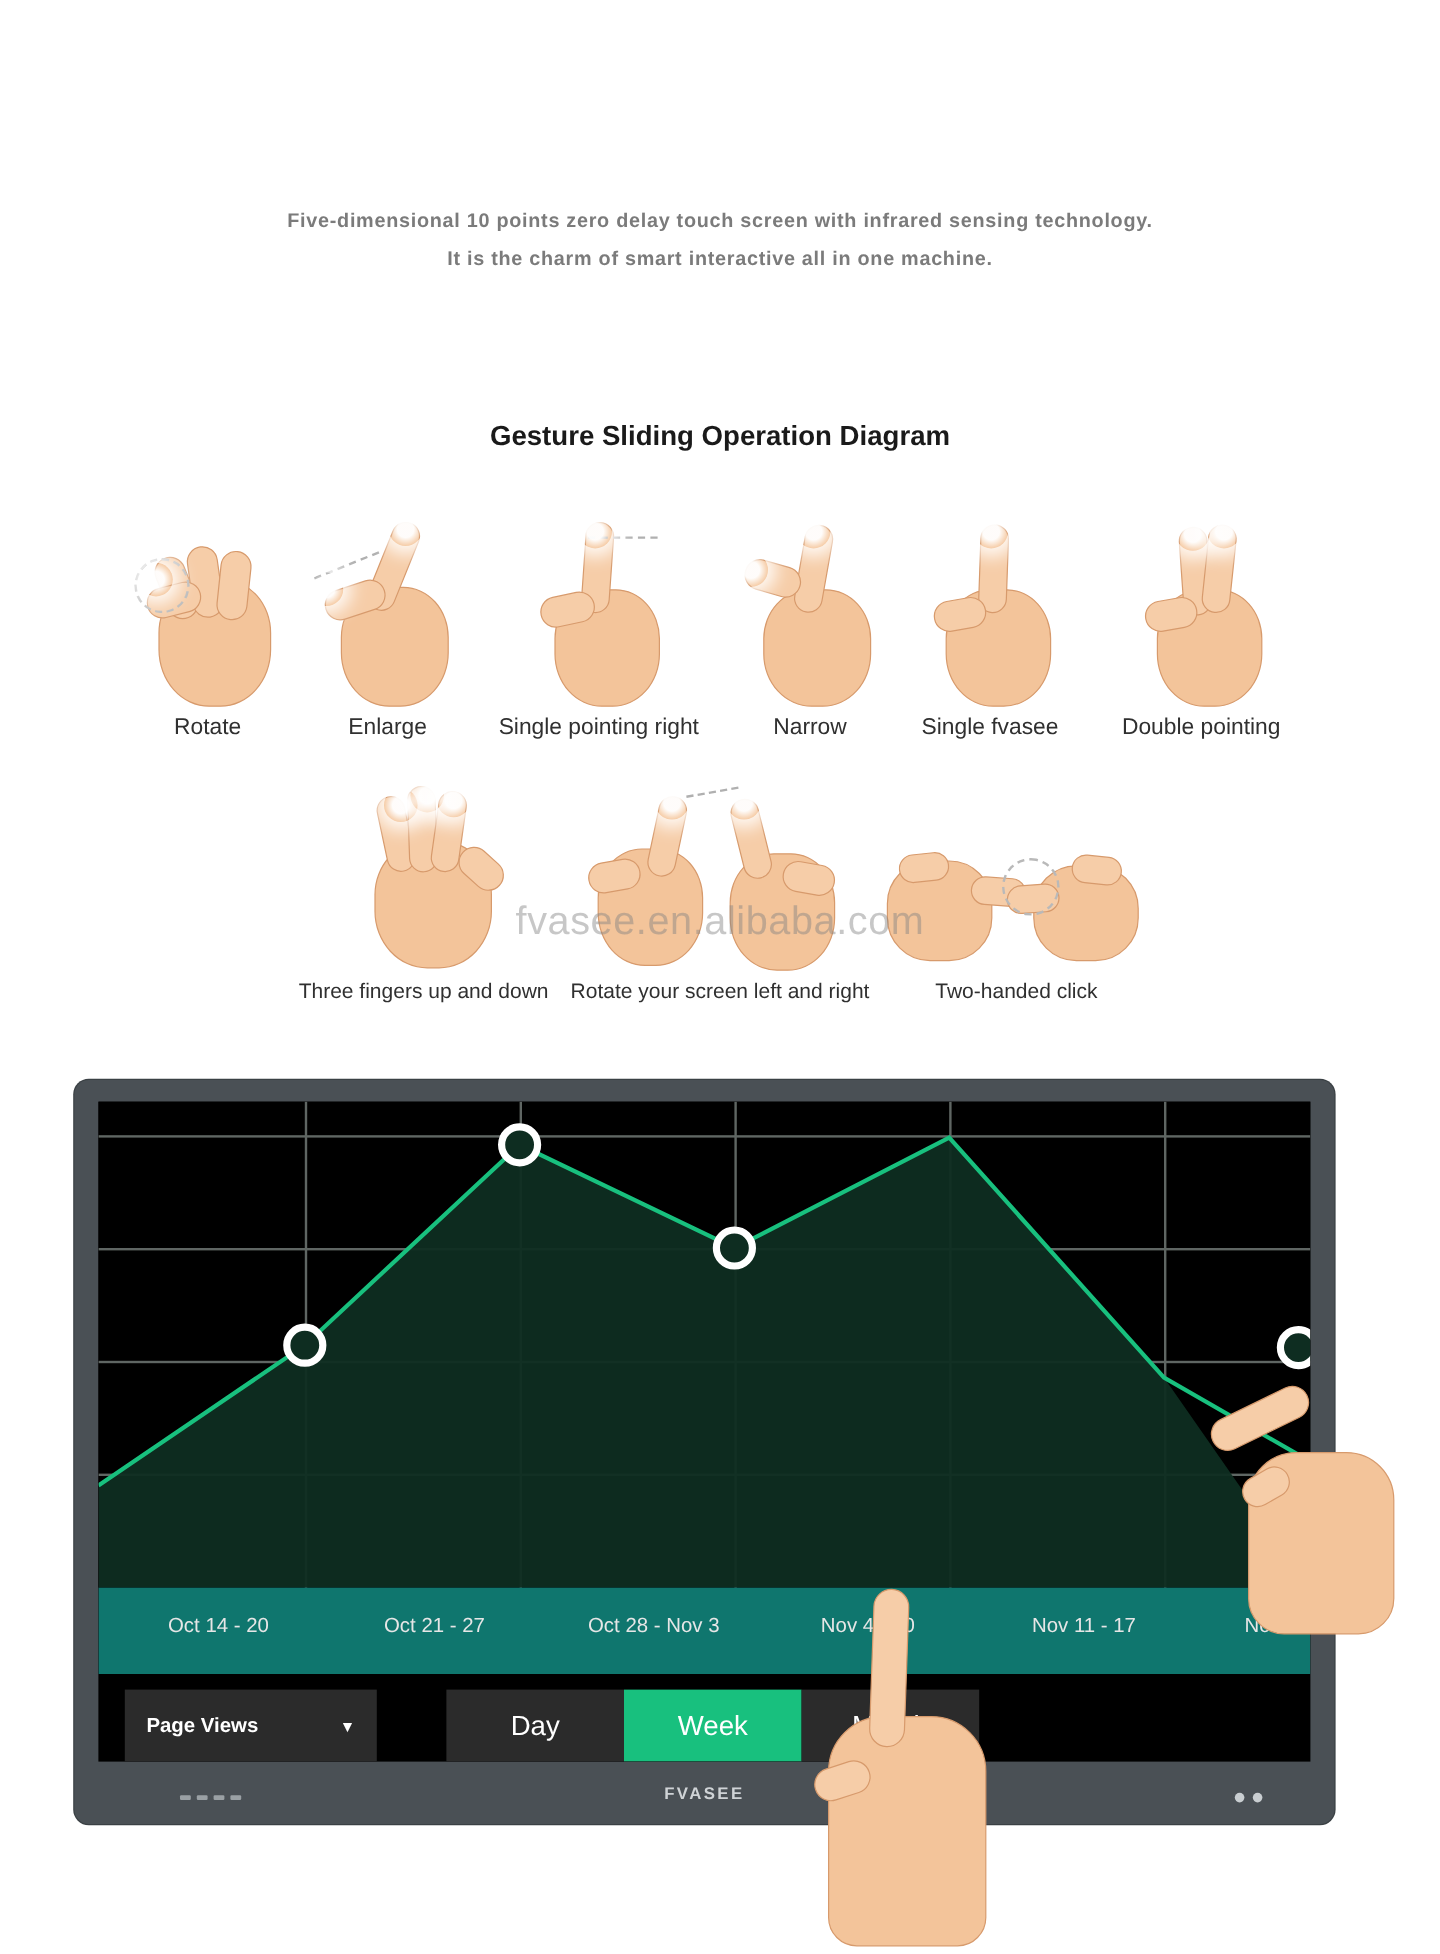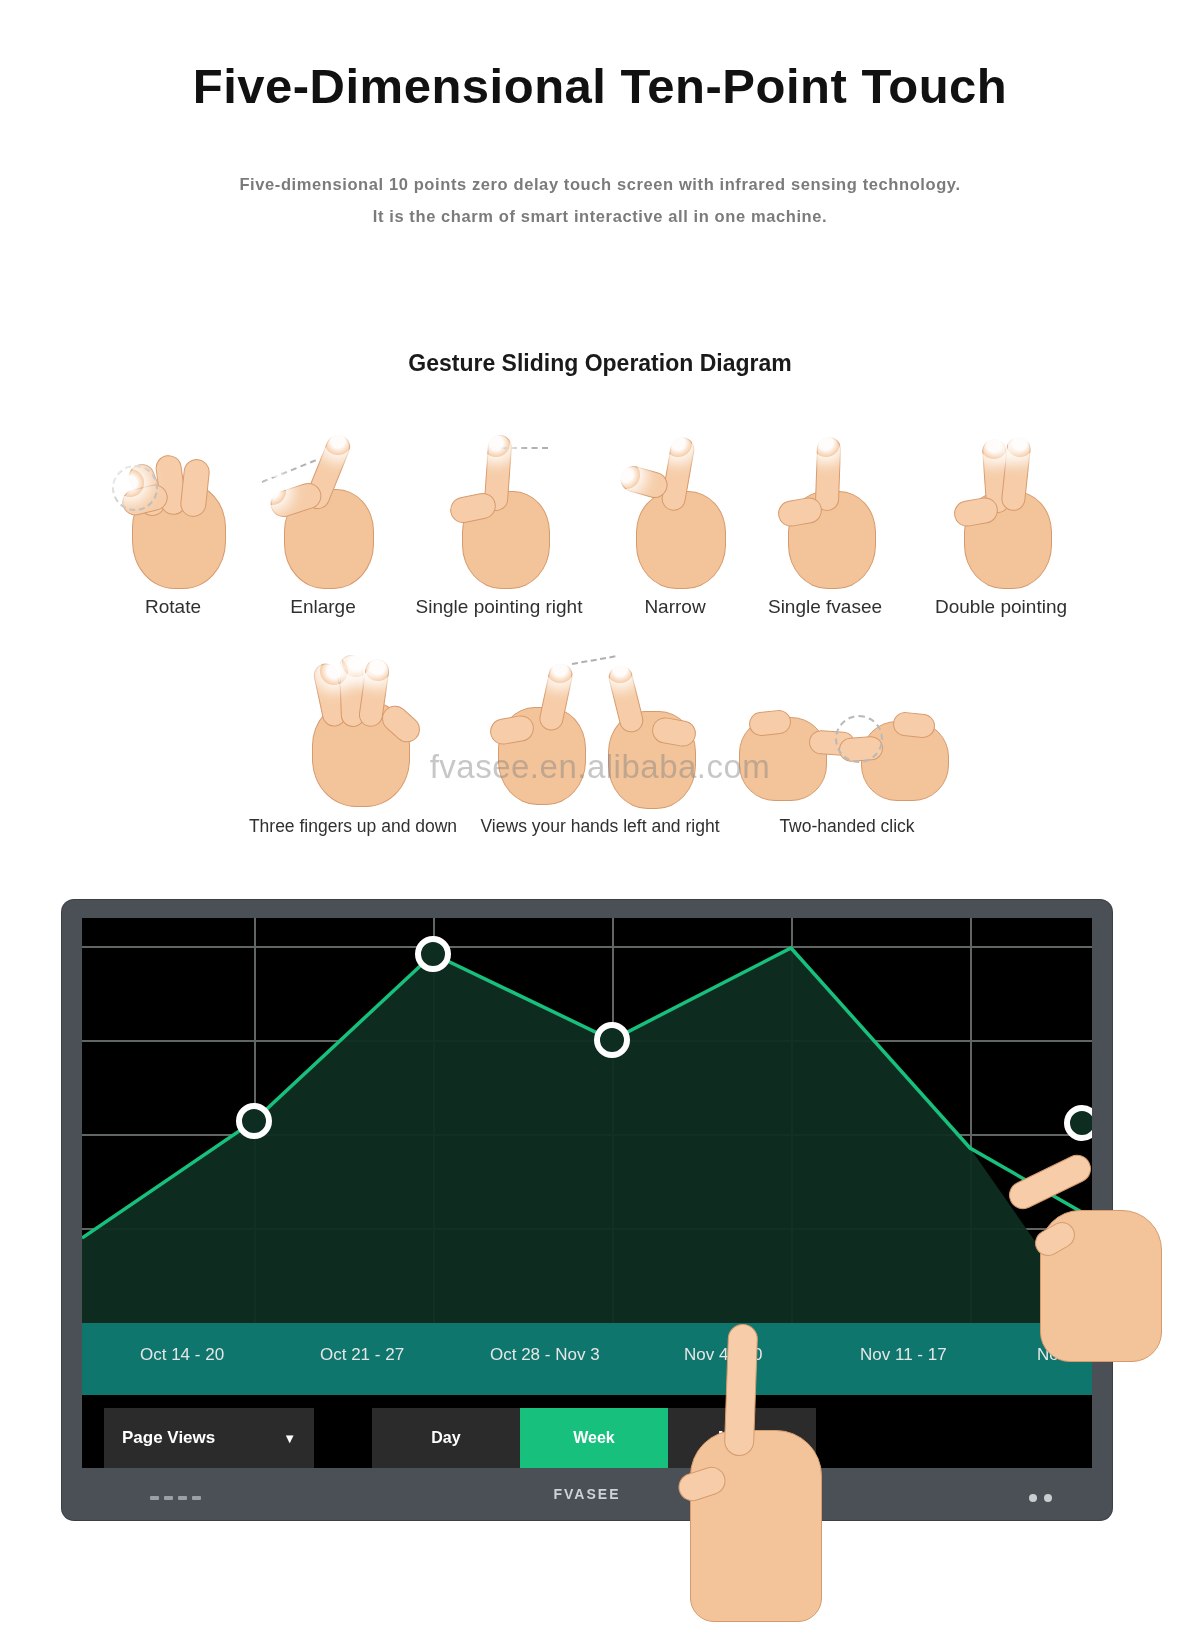--- a/index.html
+++ b/index.html
@@ -268,22 +268,22 @@
     font-size: 17px;
     font-weight: bold;
   }
   .seg {
     position: absolute;
     top: 0;
     height: 60px;
     display: flex;
     align-items: center;
     justify-content: center;
-    font-size: 16px;
-    font-weight: bold;
+    font-size: 23px;
+    font-weight: normal;
     color: #ffffff;
     background: #2b2b2b;
   }
   .seg.day  { left: 290px; width: 148px; }
   .seg.week { left: 438px; width: 148px; background: #18c07e; }
   .seg.month{ left: 586px; width: 148px; }
 
   
   .screen-hand {
     position: absolute;
@@ -294,21 +294,20 @@
   .caret {
     font-size: 13px;
     line-height: 1;
   }
 </style>
 </head>
 <body>
 
 <div class="page">
 
-  <div class="headline">Five-Dimensional Ten-Point Touch</div>
 
   <div class="subline">
     <div>Five-dimensional 10 points zero delay touch screen with infrared sensing technology.</div>
     <div>It is the charm of smart interactive all in one machine.</div>
   </div>
 
   <div class="section-title">Gesture Sliding Operation Diagram</div>
 
   <div class="gesture-row row1">
 
@@ -405,21 +404,21 @@
         <div class="finger" style="left:56px; top:18px; width:22px; height:66px; transform:rotate(12deg);"></div>
         <div class="thumb" style="left:2px; top:72px; width:42px; height:24px; transform:rotate(-10deg);"></div>
         <div class="glow" style="left:58px; top:10px;"></div>
 
         <div class="palm" style="left:120px; top:66px; width:86px; height:96px;"></div>
         <div class="finger" style="left:126px; top:20px; width:22px; height:66px; transform:rotate(-14deg);"></div>
         <div class="thumb" style="left:164px; top:74px; width:42px; height:24px; transform:rotate(10deg);"></div>
         <div class="glow" style="left:118px; top:10px;"></div>
         <div class="dashed-line" style="left:84px; top:18px; width:44px; transform:rotate(-10deg);"></div>
       </div>
-      <div class="gesture-label small">Views your hands left and right</div>
+      <div class="gesture-label small">Rotate your screen left and right</div>
     </div>
 
     <div class="gesture xwide">
       <div class="hand-art w3">
         <div class="palm" style="left:4px; top:72px; width:86px; height:82px; border-radius:36px;"></div>
         <div class="finger" style="left:74px; top:86px; width:44px; height:22px; transform:rotate(4deg);"></div>
         <div class="thumb" style="left:14px; top:66px; width:40px; height:22px; transform:rotate(-6deg);"></div>
 
         <div class="palm" style="left:126px; top:76px; width:86px; height:78px; border-radius:36px;"></div>
         <div class="finger" style="left:104px; top:92px; width:42px; height:22px; transform:rotate(-4deg);"></div>

